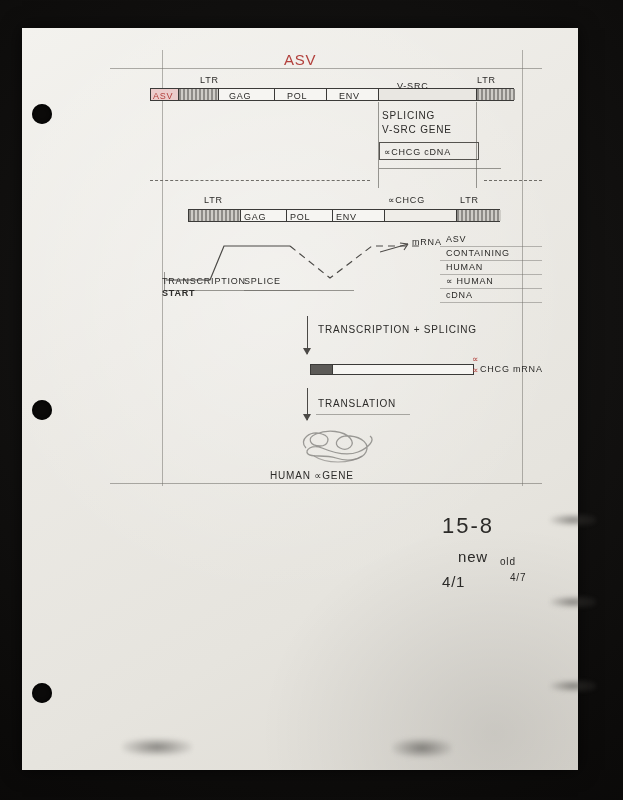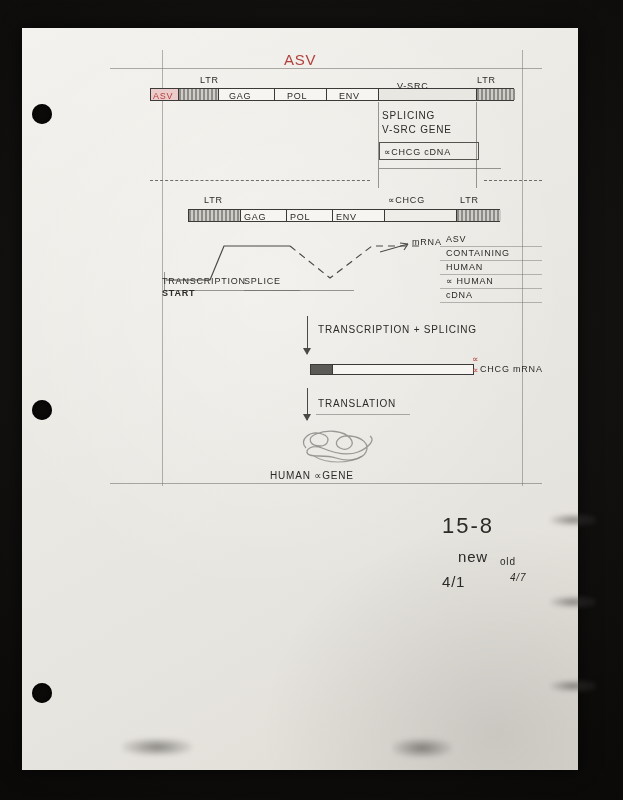--- a/index.html
+++ b/index.html
@@ -186,21 +186,21 @@
                  C12,24 20,18 30,22 C42,27 56,30 66,26 C76,22 84,14 78,10" stroke="#8b8986" stroke-width="1.3" fill="none" opacity=".85"></path>
         <path d="M22,30 C34,38 58,38 70,30" stroke="#8b8986" stroke-width="1.2" fill="none" opacity=".7"></path>
       </svg>
 
       <div class="txt md" style="left:248px;top:442px;">HUMAN ∝GENE</div>
 
       <div class="txt hand xl" style="left:420px;top:485px;letter-spacing:2px;">15-8</div>
       <div class="txt hand lg" style="left:420px;top:520px;margin-left:16px;">new</div>
       <div class="txt hand lg" style="left:420px;top:545px;">4/1</div>
       <div class="txt hand md" style="left:478px;top:528px;">old</div>
-      <div class="txt hand md" style="left:488px;top:544px;font-style:italic;">4/7</div>
+      <div class="txt hand md" style="left:488px;top:544px;">4/7</div>
 
     </div>
   </div>
 
   <div class="hole" style="left:32px;top:104px;"></div>
   <div class="hole" style="left:32px;top:400px;"></div>
   <div class="hole" style="left:32px;top:683px;"></div>
 </div>
 
 </body></html>

